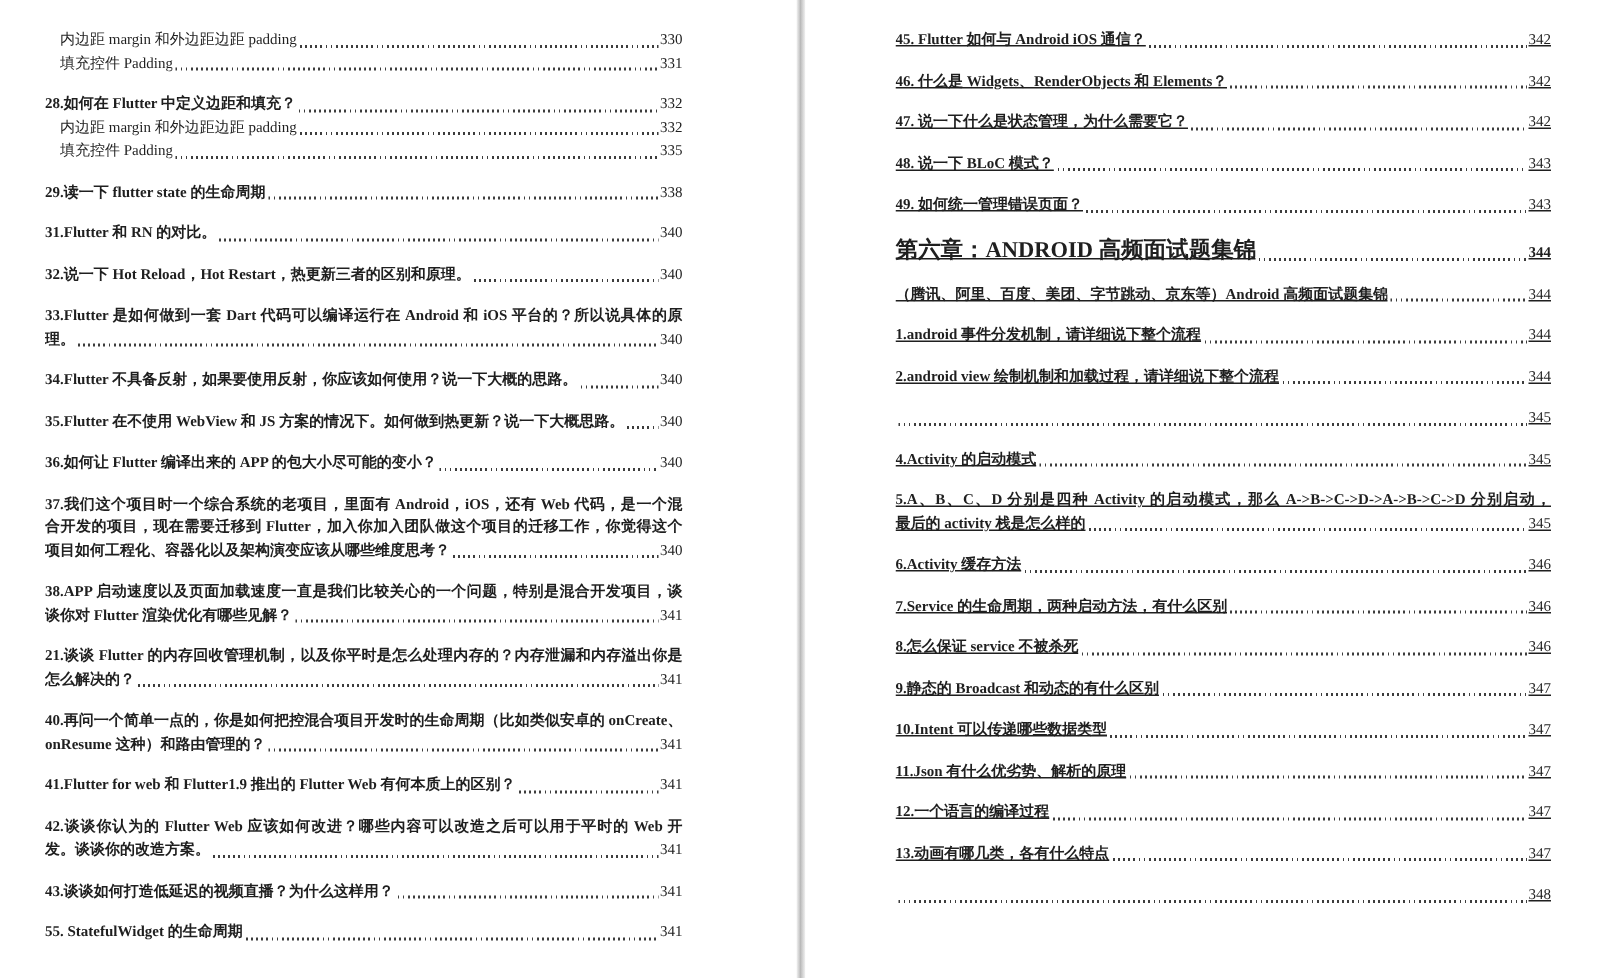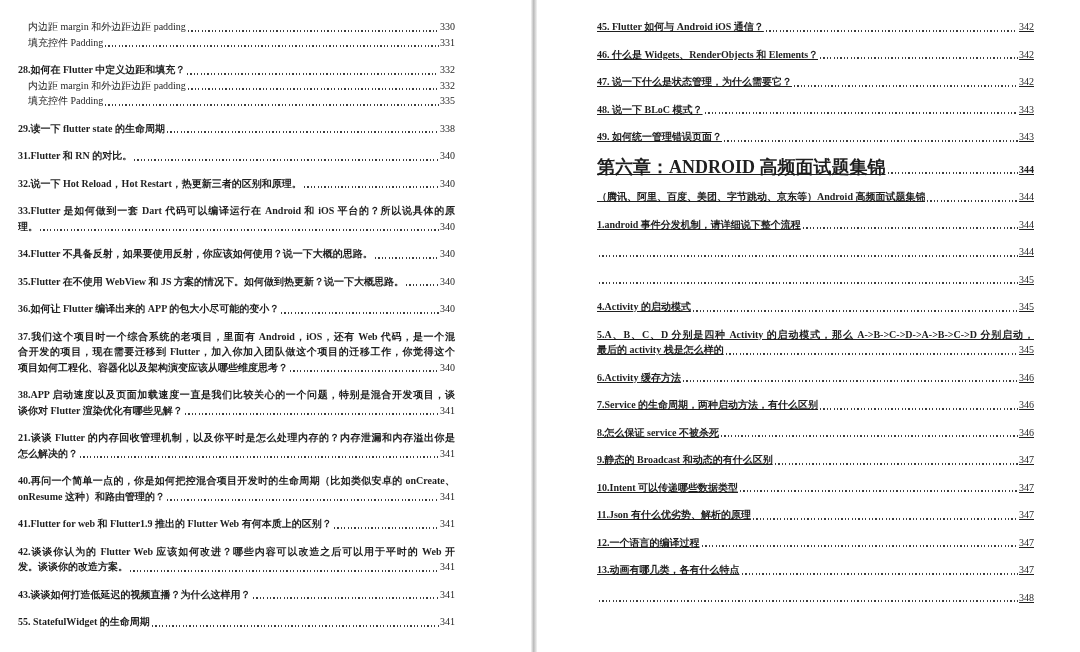--- a/index.html
+++ b/index.html
@@ -8,34 +8,34 @@
     width: 1080px;
     height: 652px;
     overflow: hidden;
     background: #ffffff;
     font-family: "Liberation Serif", "DejaVu Serif", serif;
     color: #1f1f1f;
     font-size: 10px;
     line-height: 15.5px;
   }
   .page { box-sizing: border-box; overflow: hidden; background: #fff; }
-  .page-left  { width: 531px; padding: 19px 76px 0 18px; }
+  .page-left  { width: 531px; padding: 19px 76px 0 30px; }
   .page-right { flex: 1;      padding: 19px 46px 0 60px; text-decoration: underline; }
   .gutter {
     width: 6px; flex: none;
     background: linear-gradient(to right, #f4f4f4, #b9b9b9 45%, #c6c6c6 55%, #f4f4f4);
   }
   .entry { margin-bottom: 12px; }
   .entry.tight { margin-bottom: 0; }
   .entry.sub { padding-left: 10px; }
   .entry.item .txt, .entry.item .line { font-weight: bold; }
   .entry.subtitle .txt, .entry.subtitle .line { font-weight: bold; }
   .entry.chapter { margin-top: 8px; }
   .entry.subtitle { margin-top: 7px; }
-  .entry.chapter .txt { font-size: 18px; line-height: 20px; font-weight: bold; }
+  .entry.chapter .txt { font-size: 15px; line-height: 20px; font-weight: bold; }
   .entry.chapter .pagenum { font-weight: bold; }
   .line {
     text-align: justify;
     text-align-last: justify;
     overflow: hidden;
     max-height: 16px;
   }
   .lastline { display: flex; align-items: baseline; }
   .txt { flex: 0 1 auto; min-width: 0; white-space: nowrap; overflow: hidden; }
   .dots {
@@ -287,20 +287,21 @@
     <div></div>
     <div class="lastline">
       <span class="txt">1.android 事件分发机制，请详细说下整个流程</span>
       <span class="dots"></span>
       <span class="pagenum">344</span>
     </div>
   </div>
       <div class="entry item">
     <div></div>
     <div class="lastline">
+      <span class="txt">2.android view 绘制机制和加载过程，请详细说下整个流程</span>
       <span class="dots"></span>
       <span class="pagenum">344</span>
     </div>
   </div>
       <div class="entry item">
     <div></div>
     <div class="lastline">
       <span class="dots"></span>
       <span class="pagenum">345</span>
     </div>

